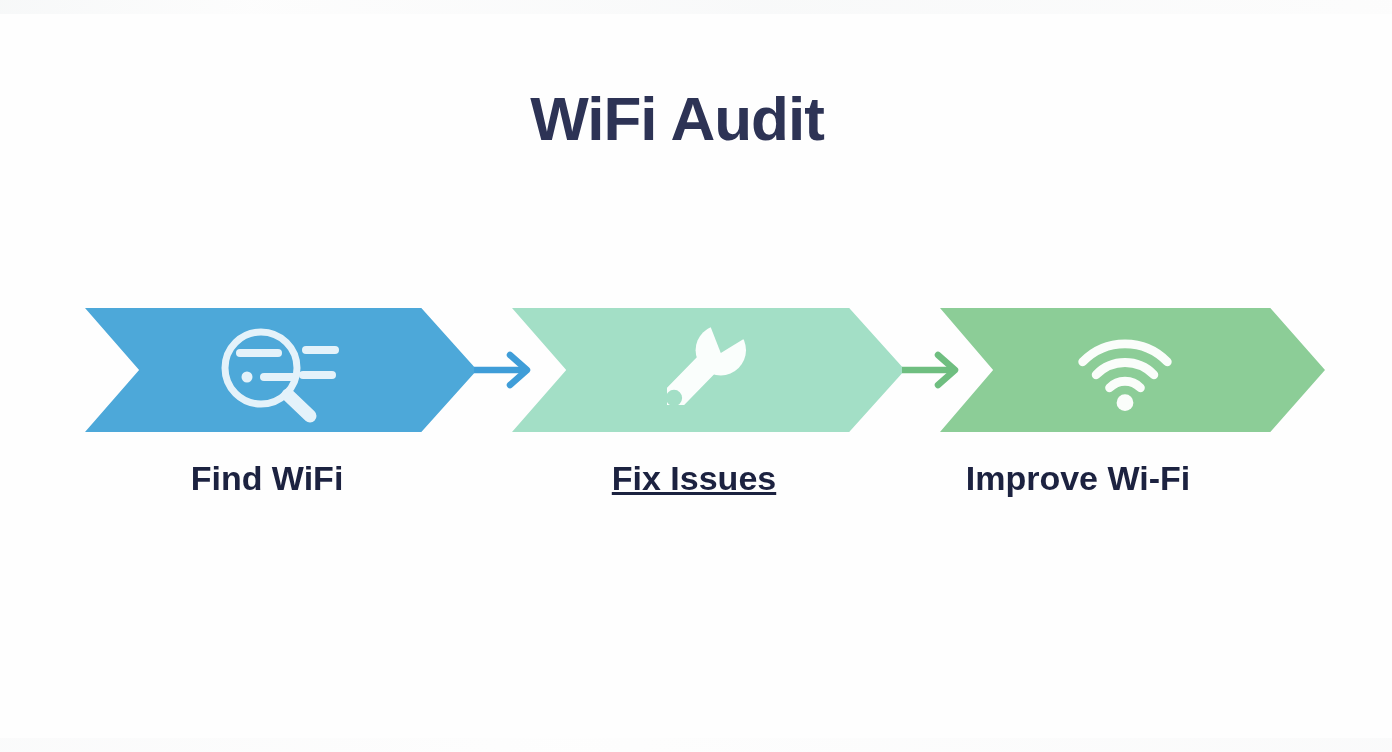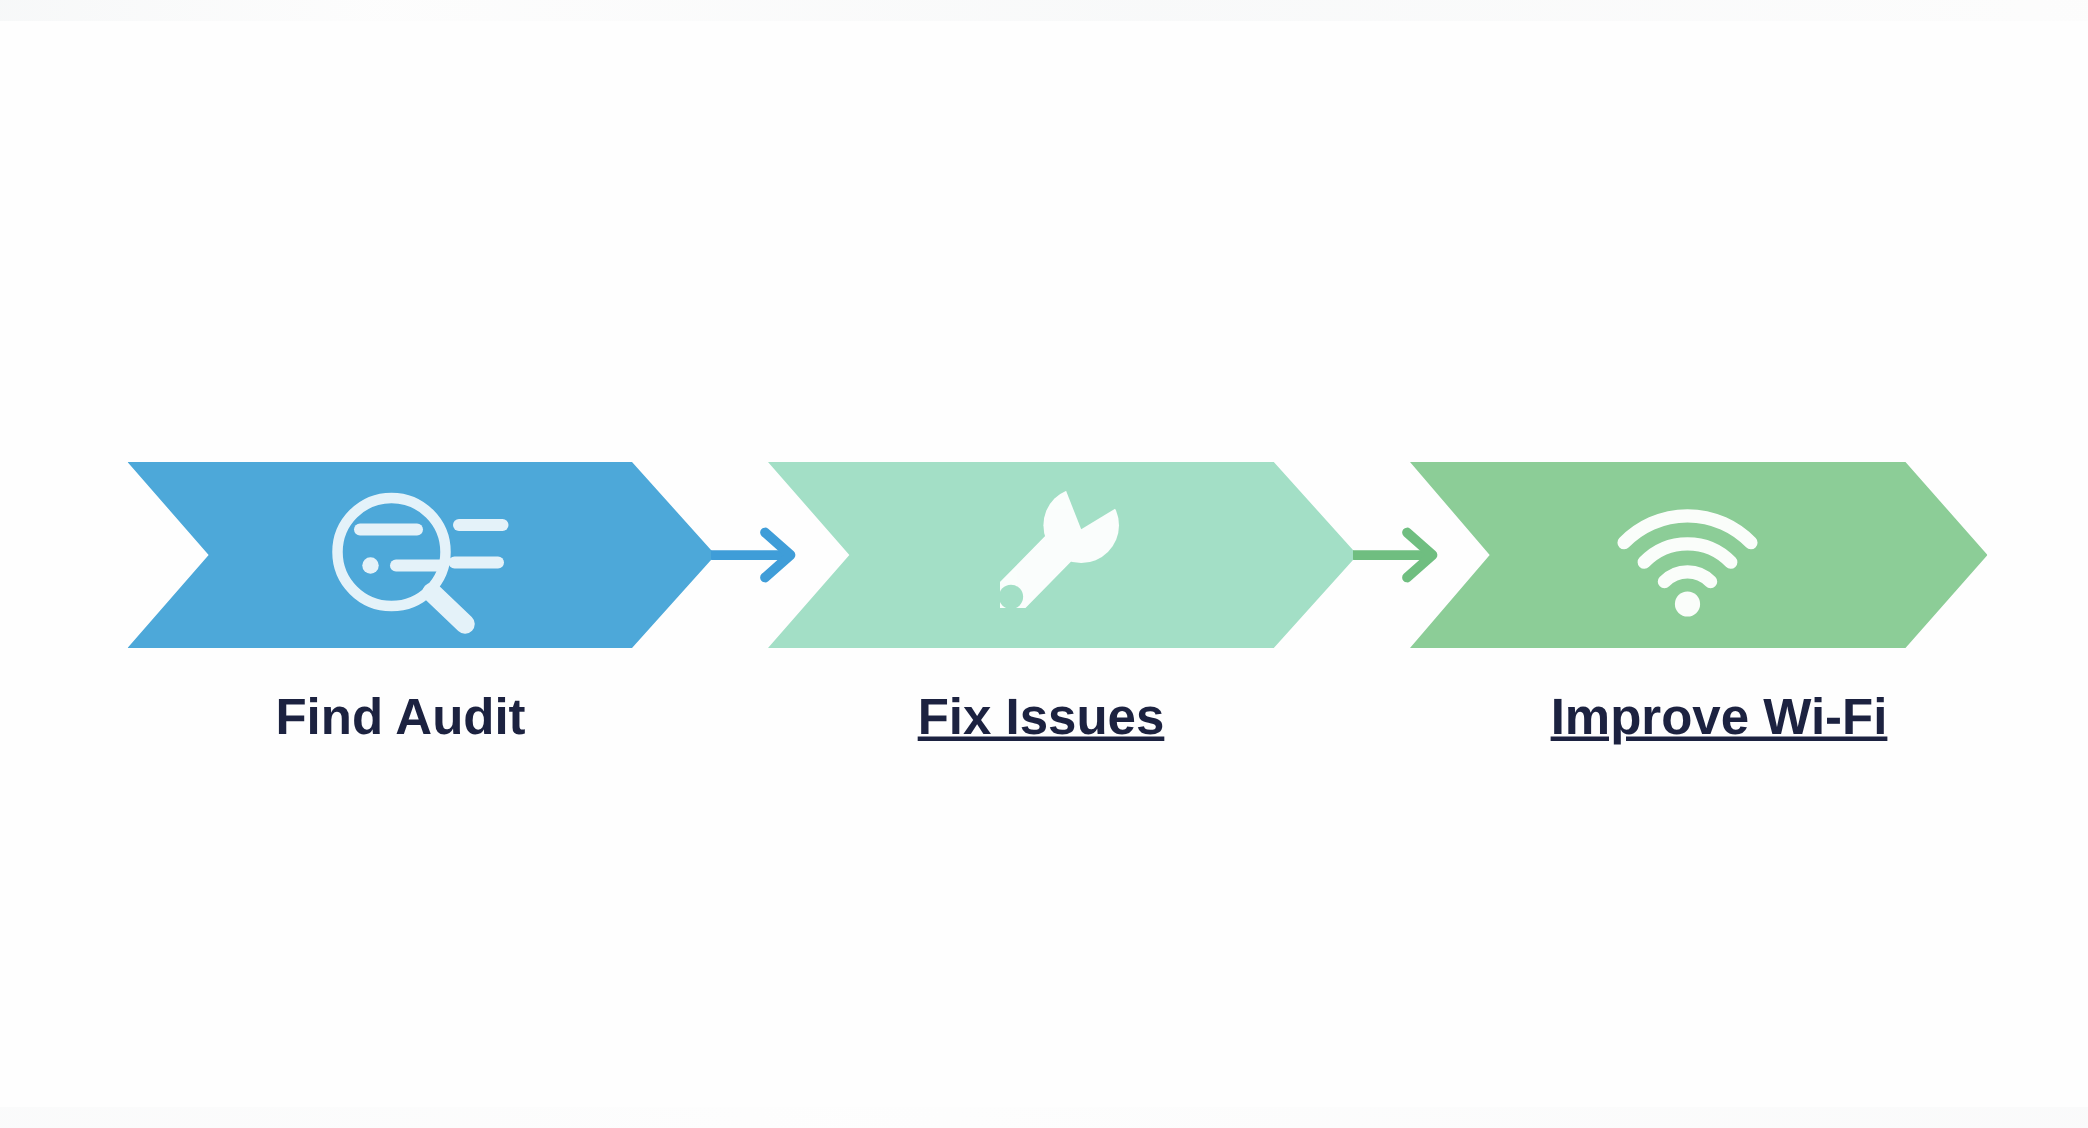--- a/index.html
+++ b/index.html
@@ -64,45 +64,46 @@
     transform: translateX(-50%);
     margin: 0;
     font-size: 34px;
     line-height: 44px;
     font-weight: 700;
     color: #1c2240;
     white-space: nowrap;
   }
   .step-label.l1 { left: 267px; }
   .step-label.l2 { left: 694px; text-decoration: underline; }
-  .step-label.l3 { left: 1146px; text-decoration: underline; }
+  .step-label.l3 { left: 1078px; }
 </style>
 </head>
 <body>
 
 <div class="canvas">
 
   <div class="texture top"></div>
   <div class="texture bottom"></div>
 
+  <h1 class="title">WiFi Audit</h1>
 
   <div class="chevron c1" style="background: rgb(77, 168, 217);">
     <svg class="icon-magnifier" width="135" height="105" viewBox="0 0 135 105" xmlns="http://www.w3.org/2000/svg">
       <g fill="none" stroke-linecap="round" stroke="#ffffff">
         <circle cx="55" cy="50" r="36" stroke-width="7"></circle>
         <line x1="82" y1="77" x2="104" y2="98" stroke-width="13"></line>
         <line x1="34" y1="35" x2="72" y2="35" stroke-width="8"></line>
         <line x1="58" y1="59" x2="88" y2="59" stroke-width="8"></line>
         <line x1="100" y1="32" x2="129" y2="32" stroke-width="8"></line>
         <line x1="97" y1="57" x2="126" y2="57" stroke-width="8"></line>
       </g>
       <circle cx="41" cy="59" r="5.5" stroke="none" fill="#ffffff"></circle>
     </svg>
   </div>
-  <p class="step-label l1">Find Audit</p>
+  <p class="step-label l1">Find WiFi</p>
 
   <svg class="connector a1" viewBox="0 0 60 54" xmlns="http://www.w3.org/2000/svg">
     <g fill="none" stroke-width="6.5" stroke-linecap="round" stroke-linejoin="round" stroke="#3f9dd8">
       <line x1="1" y1="27" x2="50" y2="27"></line>
       <path d="M36 12 L53 27 L36 42"></path>
     </g>
   </svg>
 
   <div class="chevron c2" style="background: rgb(163, 223, 198);">
     <svg class="icon-wrench" width="108" height="108" viewBox="0 0 120 120" xmlns="http://www.w3.org/2000/svg">

